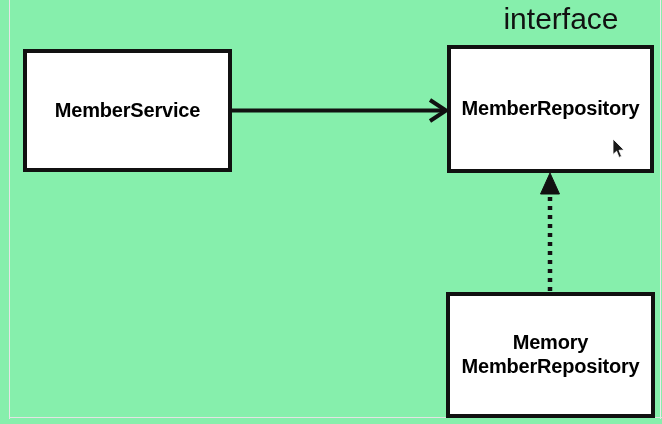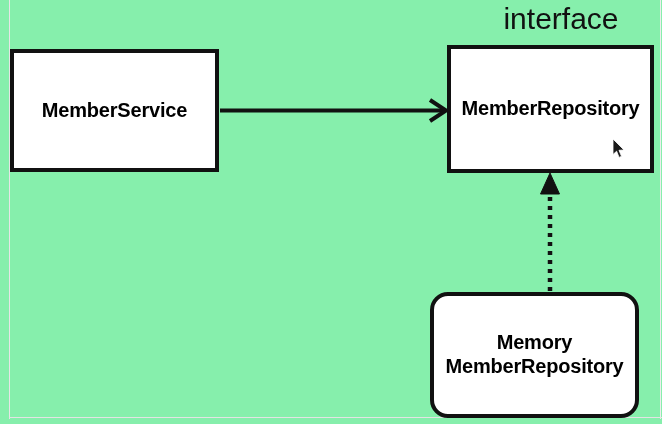--- a/index.html
+++ b/index.html
@@ -53,41 +53,40 @@
   }
   .uml-box .box-label {
     font-weight: bold;
     color: #000000;
     line-height: 1.18;
     white-space: pre-line;
     letter-spacing: -0.2px;
   }
 
   #box-member-service {
-    left: 10px;
+    left: 23px;
     top: 49px;
     width: 209px;
     height: 123px;
   }
   #box-member-service .box-label { font-size: 20px; }
 
   #box-member-repository {
     left: 447px;
     top: 45px;
     width: 207px;
     height: 128px;
   }
   #box-member-repository .box-label { font-size: 20px; }
 
   #box-memory-member-repository {
-    left: 430px;
+    left: 446px;
     top: 292px;
     width: 209px;
     height: 126px;
-    border-radius: 18px;
   }
   #box-memory-member-repository .box-label { font-size: 20px; }
 
   #interface-label {
     position: absolute;
     left: 481px;
     top: 4px;
     width: 160px;
     text-align: center;
     font-size: 30px;

